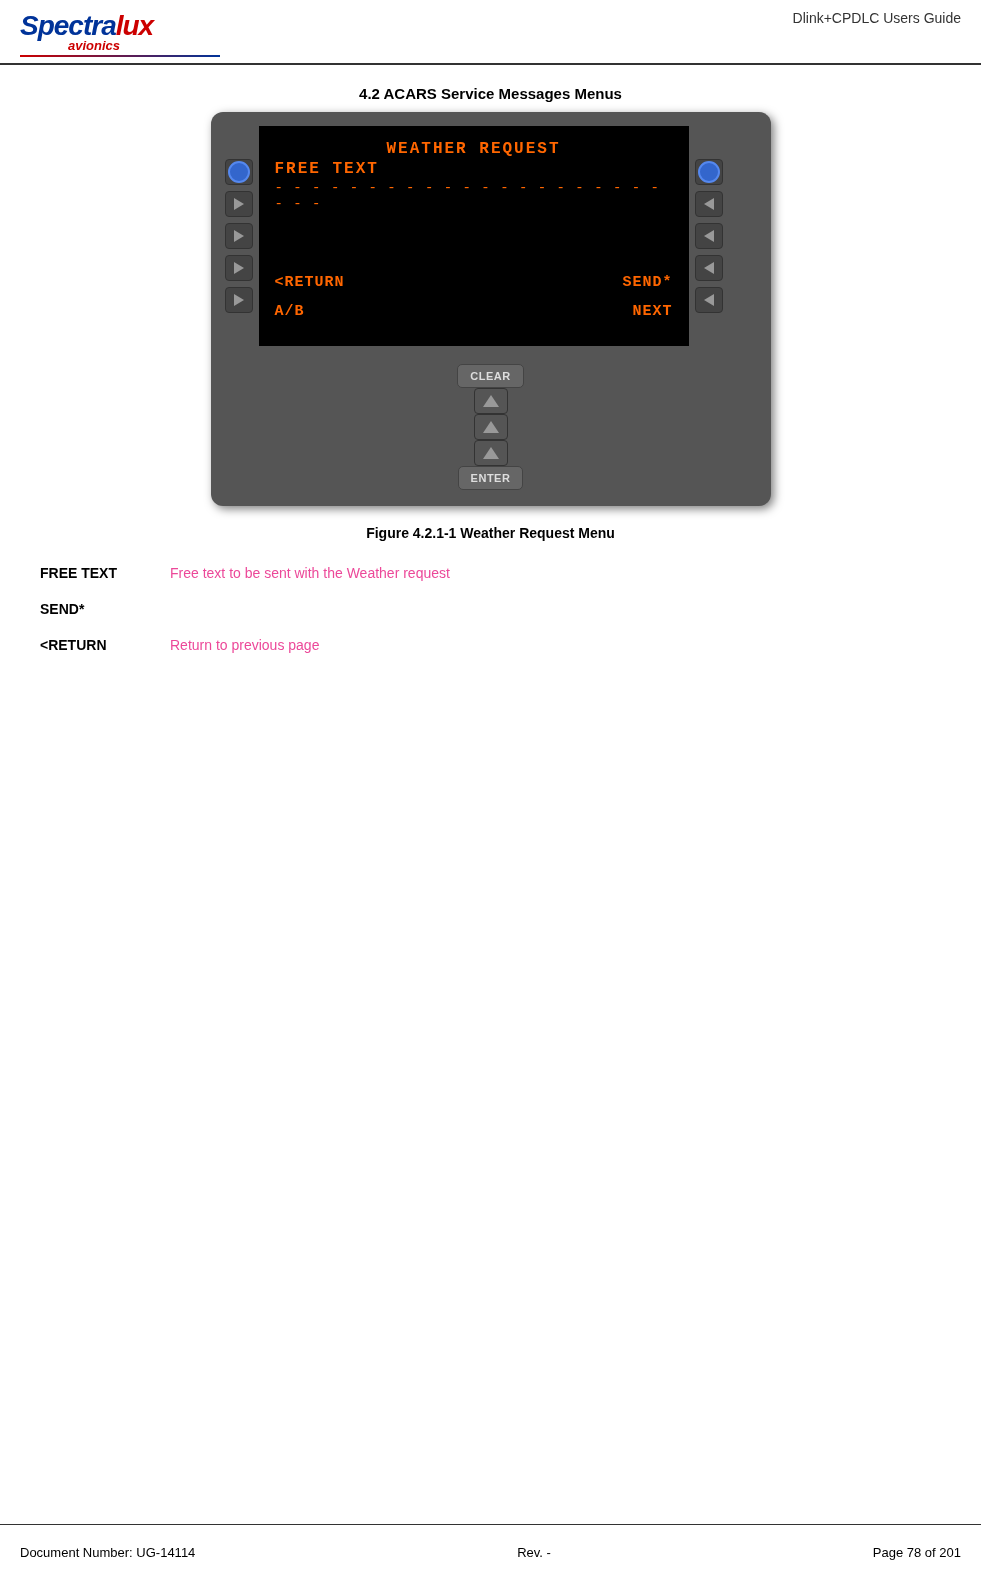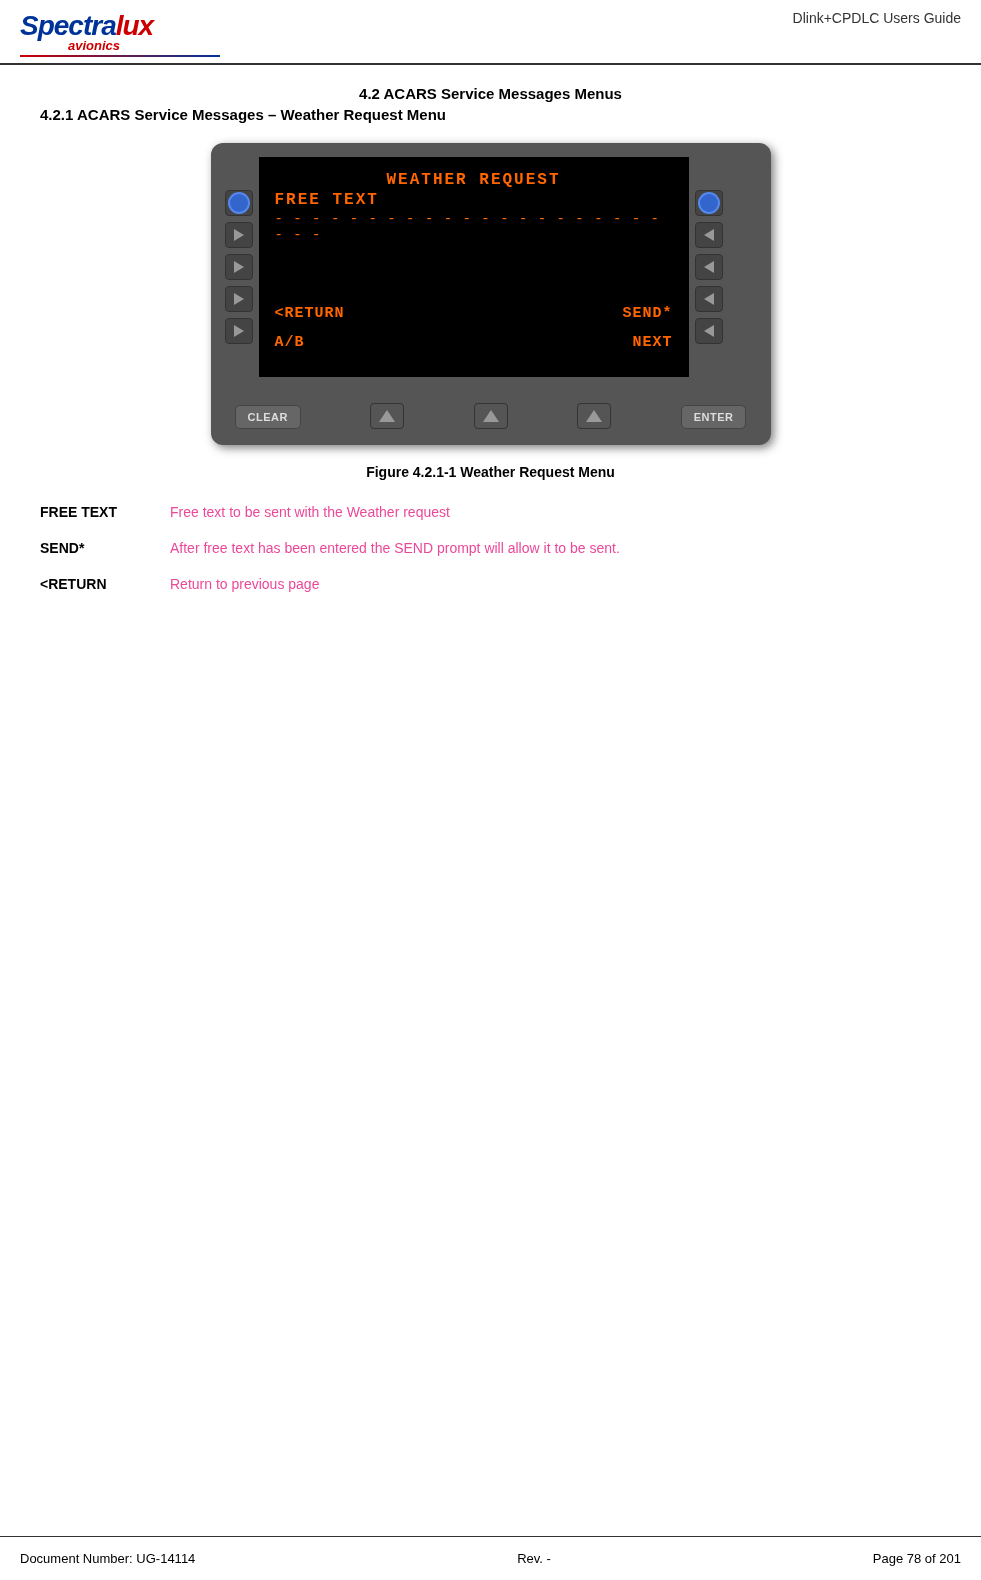--- a/index.html
+++ b/index.html
@@ -100,21 +100,21 @@
       align-items: center;
       width: 560px;
       position: relative;
       box-shadow: 3px 3px 10px rgba(0,0,0,0.5);
     }
 
     .device-top-row {
       display: flex;
       align-items: center;
       width: 100%;
-      margin-bottom: 18px;
+      margin-bottom: 10px;
     }
 
     .device-side-buttons-left {
       display: flex;
       flex-direction: column;
       gap: 6px;
       margin-right: 6px;
     }
 
     .device-side-buttons-right {
@@ -218,24 +218,25 @@
     .screen-line-options2 {
       display: flex;
       justify-content: space-between;
       margin-top: 12px;
       text-align: center;
     }
 
     .device-bottom-row {
       display: flex;
       justify-content: space-between;
-      align-items: flex-end;
+      align-items: center;
       width: 100%;
       margin-top: 8px;
       padding: 0 10px;
+      flex-direction: column;
     }
 
     .bottom-btn {
       background: #666;
       border: 1px solid #444;
       border-radius: 5px;
       padding: 5px 12px;
       color: #ddd;
       font-size: 11px;
       font-weight: bold;
@@ -299,21 +300,21 @@
       flex: 1;
     }
 
     
     .footer {
       position: absolute;
       bottom: 0;
       left: 0;
       right: 0;
       border-top: 1px solid #333;
-      padding: 14px 20px;
+      padding: 20px 20px;
       display: flex;
       justify-content: space-between;
       font-size: 13px;
       color: #000;
     }
   </style>
 </head>
 <body>
 
 <div class="header">
@@ -323,21 +324,20 @@
     </div>
     <div class="logo-avionics">avionics</div>
     <div class="logo-line"></div>
   </div>
   <div class="header-title">Dlink+CPDLC Users Guide</div>
 </div>
 
 <div class="page-content">
 
   <div class="section-heading">4.2   ACARS Service Messages Menus</div>
-  <div class="section-subheading">4.2.1   ACARS Service Messages – Weather Request Menu</div>
 
   <div class="device-container">
     <div class="device">
 
       <div class="device-top-row">
 
         <div class="device-side-buttons-left">
           <div class="side-btn">
             <div class="side-btn-circle"></div>
           </div>
@@ -412,21 +412,20 @@
 
   <div class="desc-table">
 
     <div class="desc-row">
       <div class="desc-term">FREE TEXT</div>
       <div class="desc-definition">Free text to be sent with the Weather request</div>
     </div>
 
     <div class="desc-row">
       <div class="desc-term">SEND*</div>
-      <div class="desc-definition">After free text has been entered the SEND prompt will allow it to be sent.</div>
     </div>
 
     <div class="desc-row">
       <div class="desc-term">&lt;RETURN</div>
       <div class="desc-definition">Return to previous page</div>
     </div>
 
   </div>
 
 </div>

